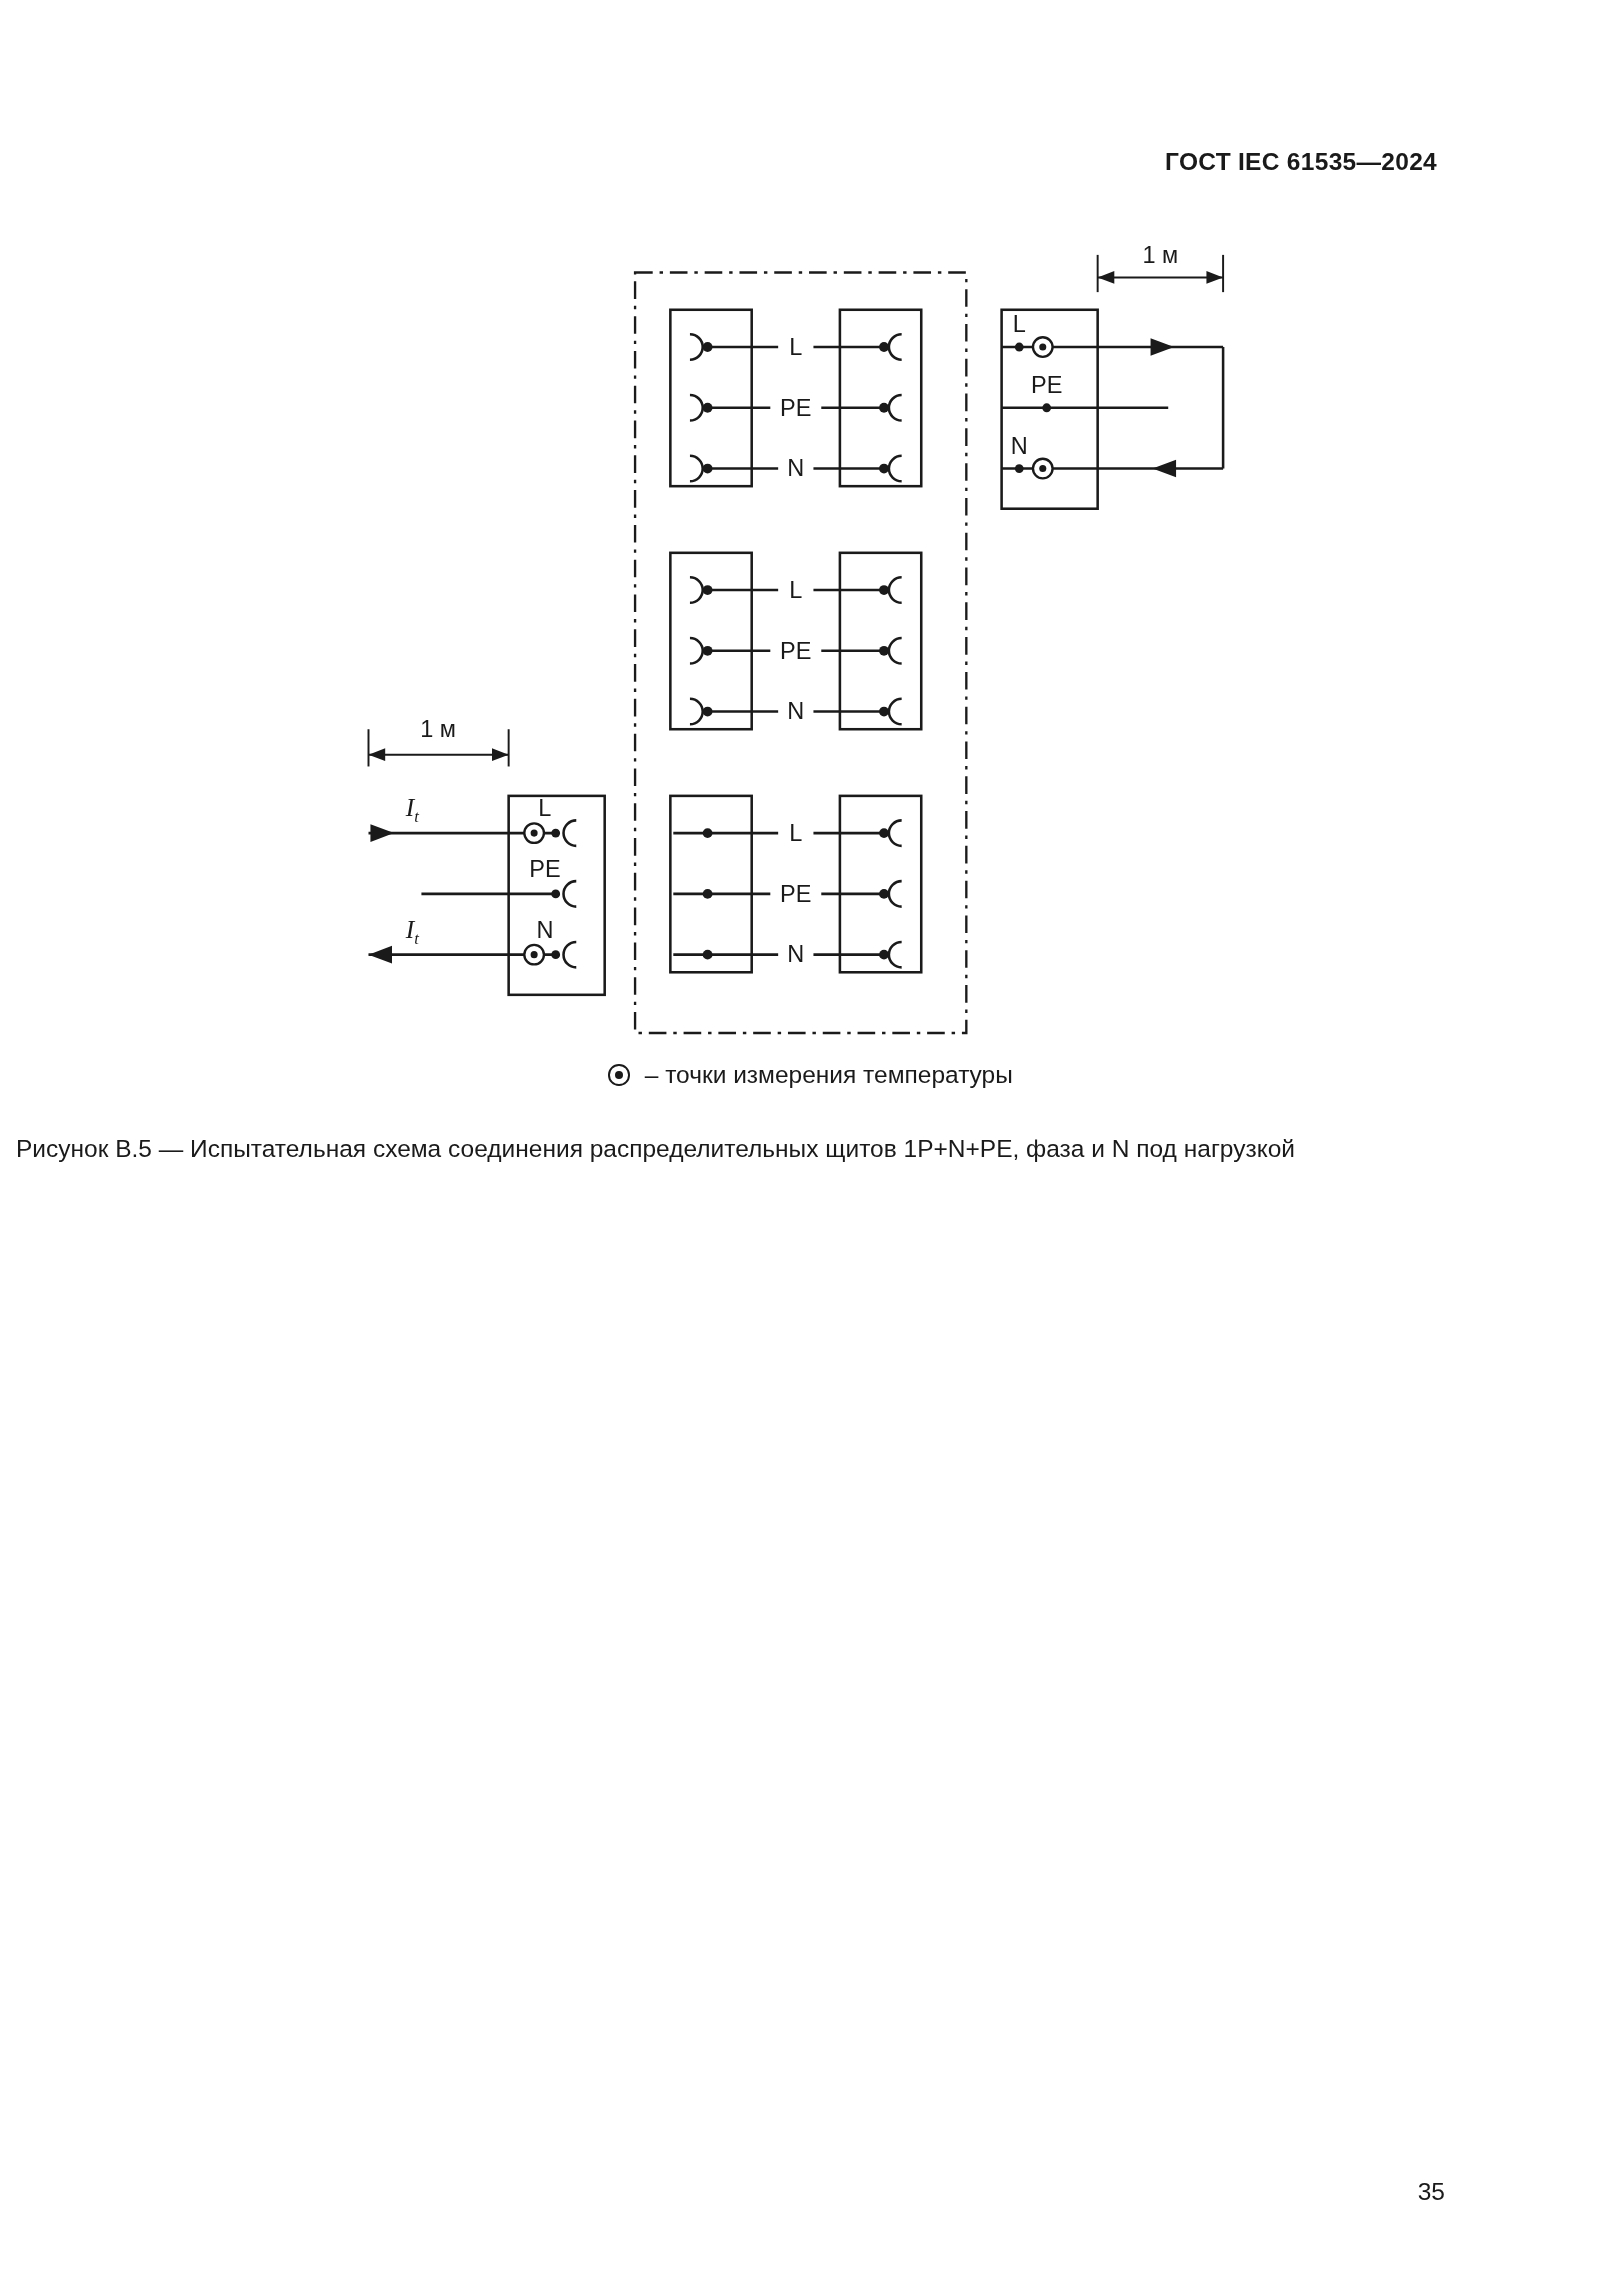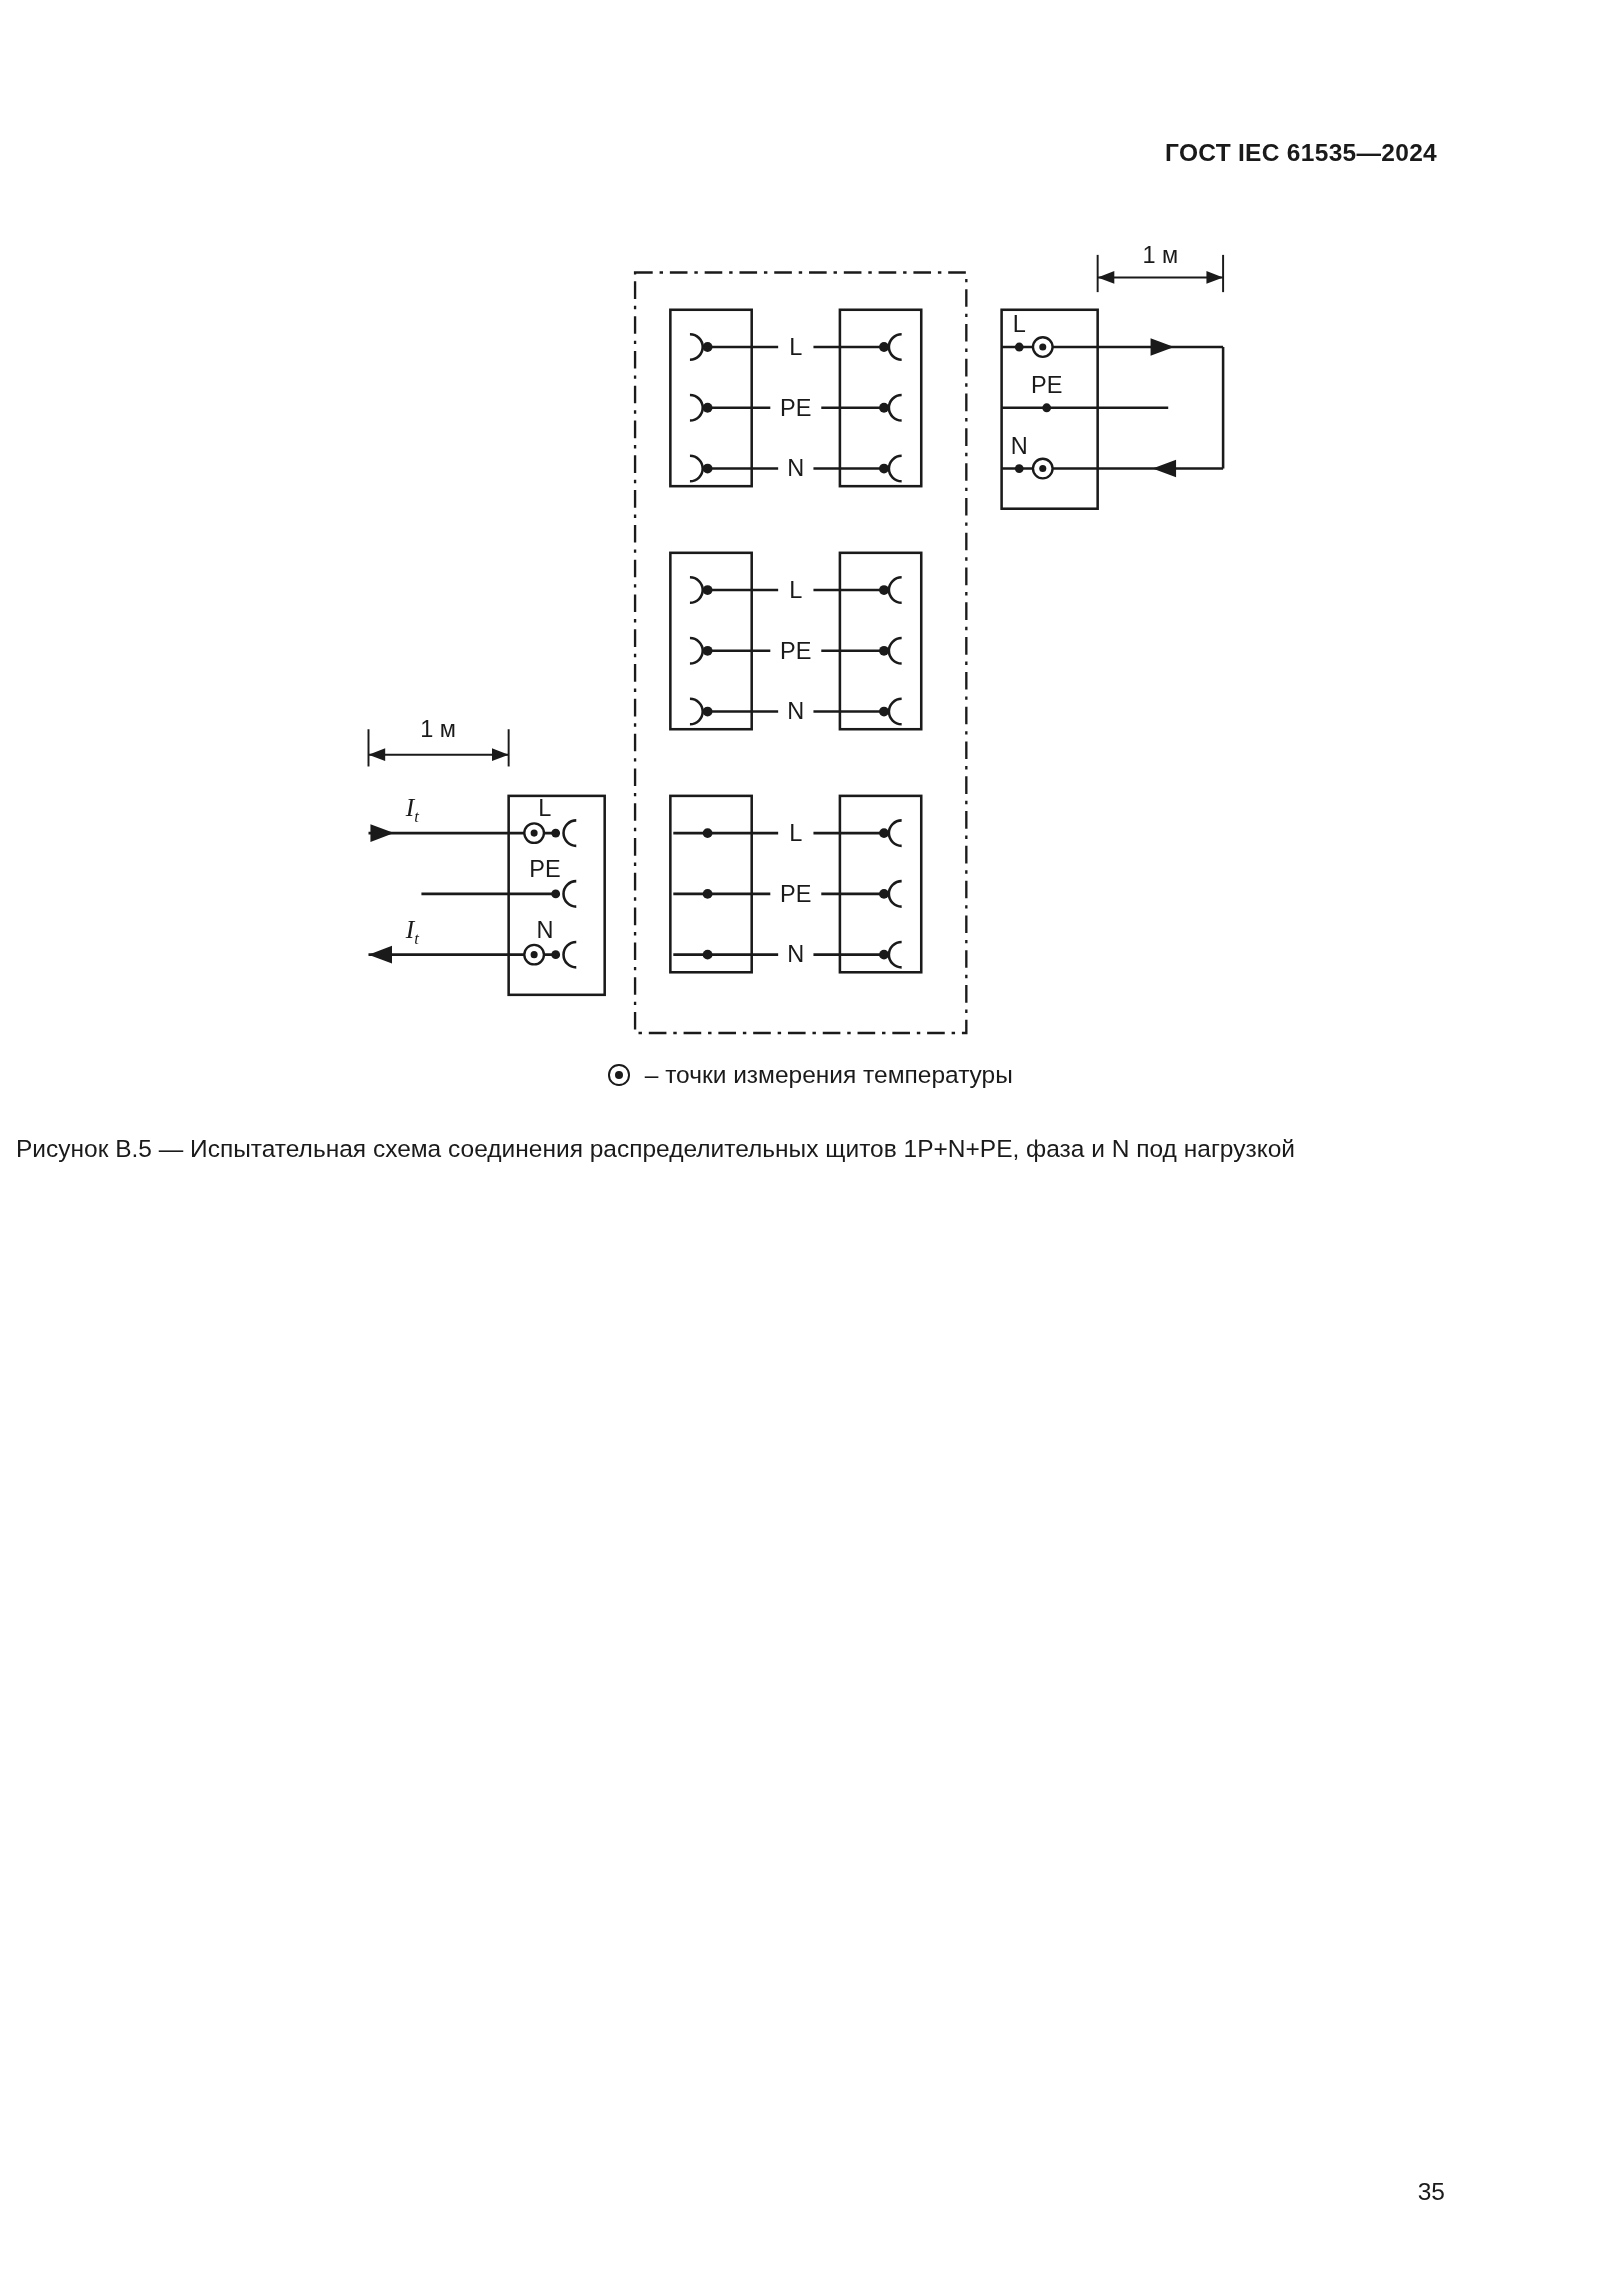--- a/index.html
+++ b/index.html
@@ -2,21 +2,21 @@
 <html><head>
 <meta charset="utf-8">
 <style>
   html, body { margin:0; padding:0; background:#ffffff; }
   .page {
     position:relative; width:1621px; height:2293px;
     background:#ffffff; overflow:hidden;
     font-family:"Liberation Sans", sans-serif; color:#1a1a1a;
   }
   .header {
-    position:absolute; top:139px; right:184px;
+    position:absolute; top:148px; right:184px;
     font-size:24.5px; font-weight:bold; letter-spacing:0.3px;
   }
   .diagram { position:absolute; top:0; left:0; }
 
   
   .w    { stroke:#1a1a1a; stroke-width:2.6; fill:none; }
   .thin { stroke:#1a1a1a; stroke-width:2;   fill:none; }
   .blk  { fill:none; stroke:#1a1a1a; stroke-width:2.6; }
   .dashdot { fill:none; stroke:#1a1a1a; stroke-width:2.4; stroke-dasharray:18 7 3.5 7; }
   .dot  { fill:#1a1a1a; }

